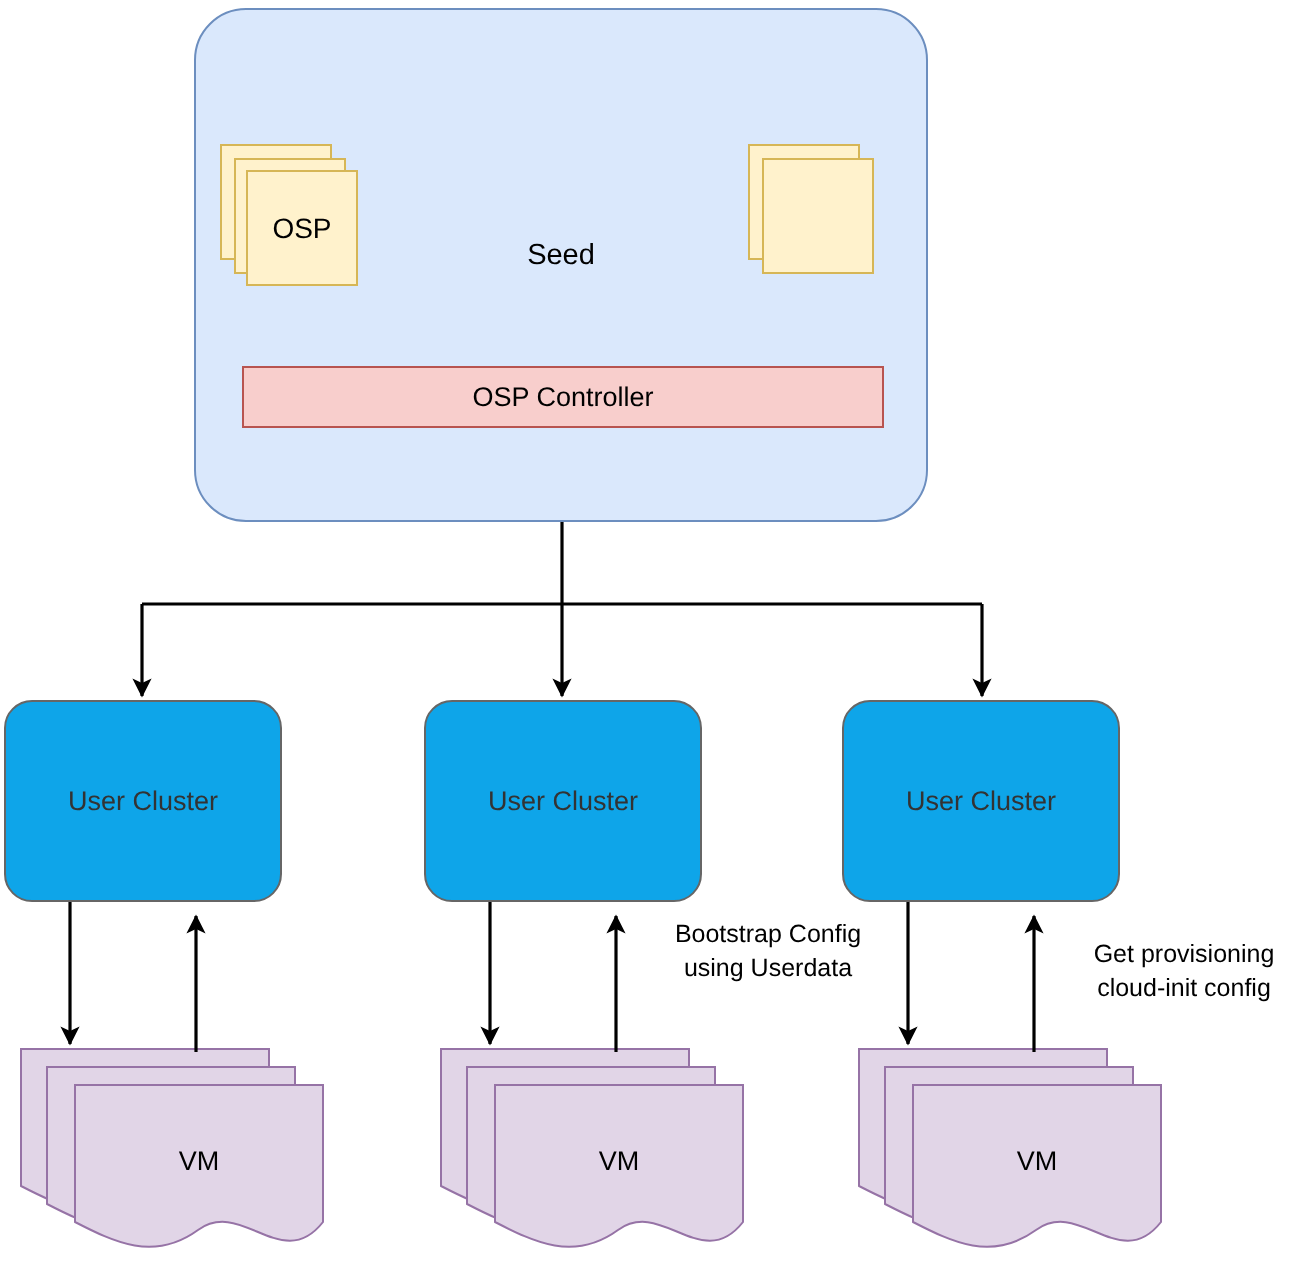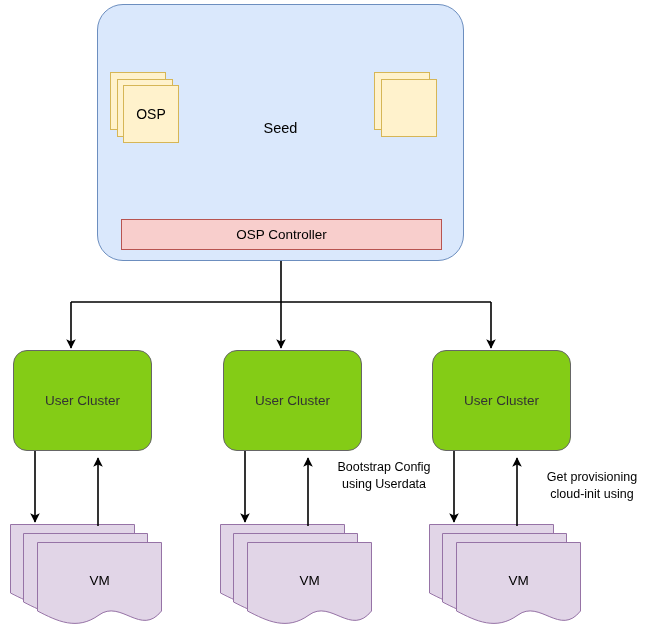--- a/index.html
+++ b/index.html
@@ -75,37 +75,36 @@
     box-sizing: border-box;
     background: #f8cecc;
     border: 1px solid #b85450;
     display: flex;
     align-items: center;
     justify-content: center;
     font-size: 13.5px;
     color: #000000;
   }
   #osc-controller { top: 161px; }
-  #osp-controller { top: 219px; }
+  #osp-controller { top: 183px; }
 
   
   .cluster-box {
     position: absolute;
     width: 139px;
     height: 101px;
     box-sizing: border-box;
-    background: #84cc16;
+    background: #0ea5e9;
     border: 1px solid #666666;
     border-radius: 14px;
     display: flex;
     align-items: center;
     justify-content: center;
     font-size: 13.5px;
     color: #333333;
-    margin-left: 11px;
   }
   #cluster-1 { left: 2px;   top: 350px; }
   #cluster-2 { left: 212px; top: 350px; }
   #cluster-3 { left: 421px; top: 350px; }
 
   
   .vm-stack {
     position: absolute;
     width: 152px;
     height: 106px;
@@ -260,15 +259,15 @@
     <path d="M245,451 L245,522" stroke="#000000" stroke-width="1.6" fill="none" marker-end="url(#arrowhead)"></path>
     <path d="M308,526 L308,458" stroke="#000000" stroke-width="1.6" fill="none" marker-end="url(#arrowhead)"></path>
 
     <path d="M454,451 L454,522" stroke="#000000" stroke-width="1.6" fill="none" marker-end="url(#arrowhead)"></path>
     <path d="M517,526 L517,458" stroke="#000000" stroke-width="1.6" fill="none" marker-end="url(#arrowhead)"></path>
   </svg>
 
   <div class="edge-label" id="label-bootstrap">Bootstrap Config
 using Userdata</div>
   <div class="edge-label" id="label-provision">Get provisioning
-cloud-init using</div>
+cloud-init config</div>
 
 </div>
 
 </body></html>

